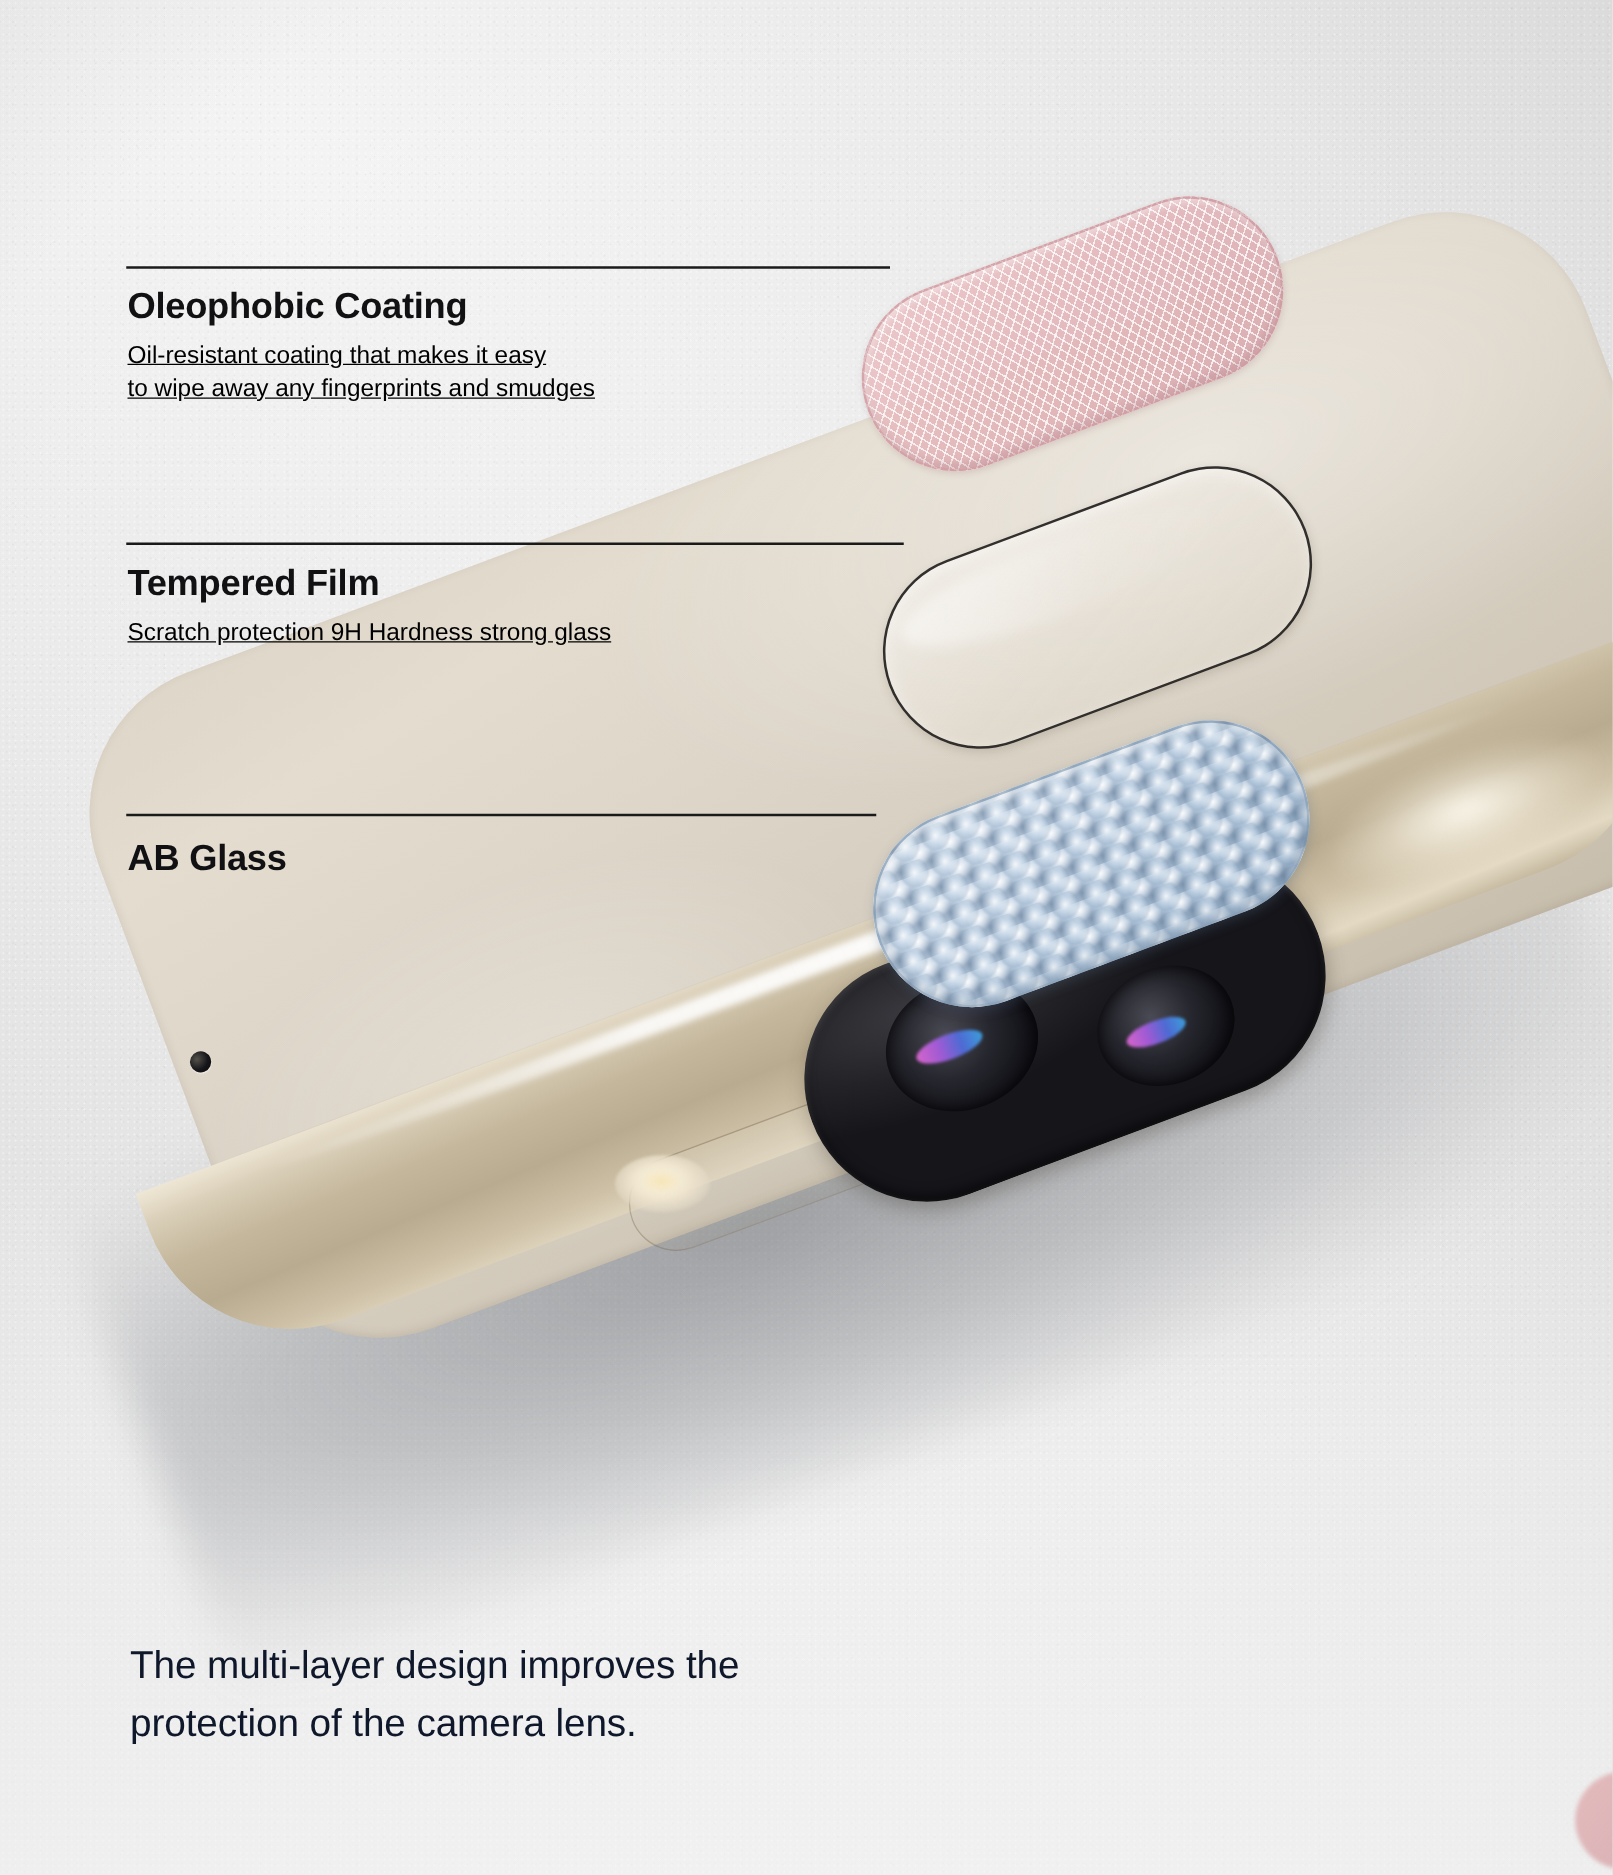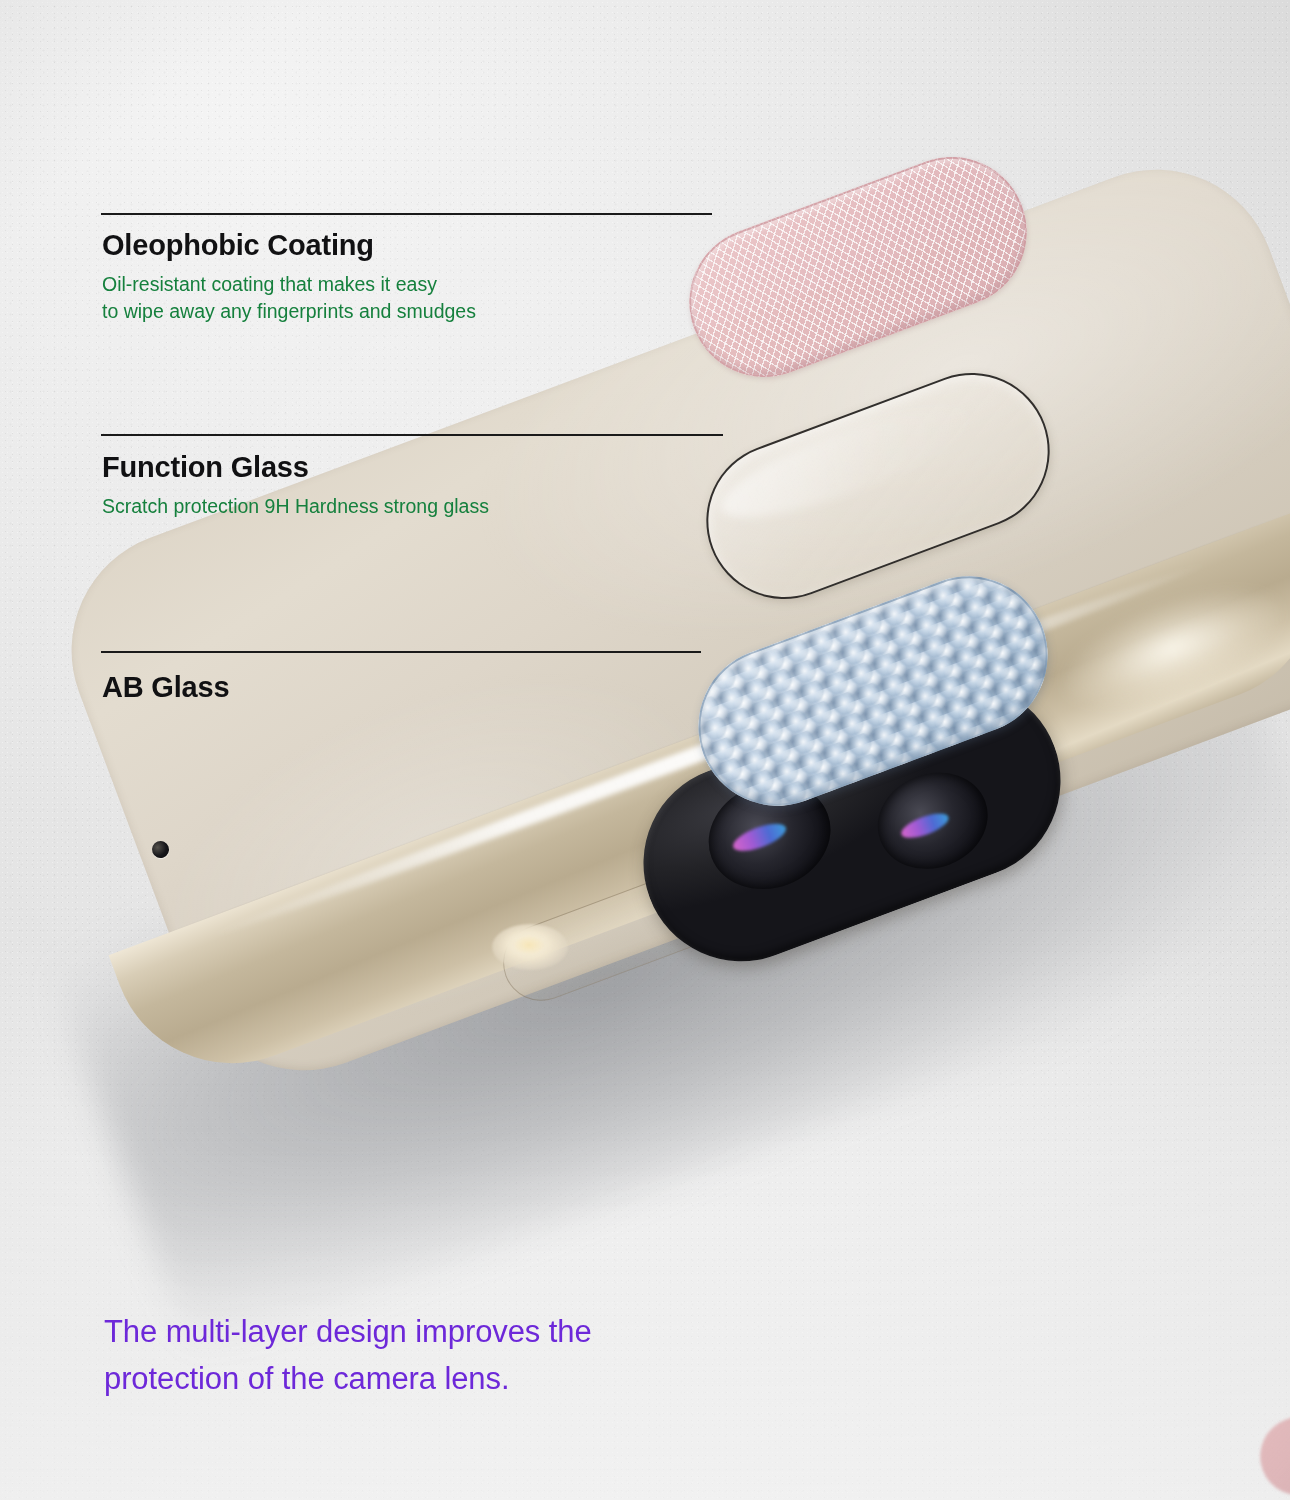--- a/index.html
+++ b/index.html
@@ -346,24 +346,25 @@
     font-size: 29px;
     font-weight: 700;
     color: #111113;
     letter-spacing: -.2px;
     line-height: 1.18;
     margin: 0;
   }
   .callout-desc {
     font-size: 19.5px;
     font-weight: 400;
-    color: #15803d;
+    color: #000000;
     line-height: 1.38;
     margin: 9px 0 0 0;
     white-space: pre-line;
+    text-decoration: underline;
   }
   .callout-1 { top: 228px; }
   .callout-2 { top: 450px; }
   .callout-3 { top: 670px; }
 
   
   .headline {
     position: absolute;
     left: 102px;
     top: 1098px;
@@ -374,21 +375,21 @@
     letter-spacing: -2.2px;
     white-space: pre-line;
     margin: 0;
   }
   .subline {
     position: absolute;
     left: 104px;
     top: 1308px;
     font-size: 31px;
     font-weight: 400;
-    color: #6d28d9;
+    color: #0f172a;
     line-height: 1.52;
     letter-spacing: -.1px;
     white-space: pre-line;
     margin: 0;
   }
 </style>
 </head>
 <body>
 
 <div id="stage">
@@ -447,21 +448,21 @@
   <div class="leader leader-2"></div>
   <div class="leader leader-3"></div>
 
   <div class="callout callout-1">
     <p class="callout-title">Oleophobic Coating</p>
     <p class="callout-desc">Oil-resistant coating that makes it easy
 to wipe away any fingerprints and smudges</p>
   </div>
 
   <div class="callout callout-2">
-    <p class="callout-title">Function Glass</p>
+    <p class="callout-title">Tempered Film</p>
     <p class="callout-desc">Scratch protection 9H Hardness strong glass</p>
   </div>
 
   <div class="callout callout-3">
     <p class="callout-title">AB Glass</p>
   </div>
 
   <p class="subline">The multi-layer design improves the
 protection of the camera lens.</p>
 

